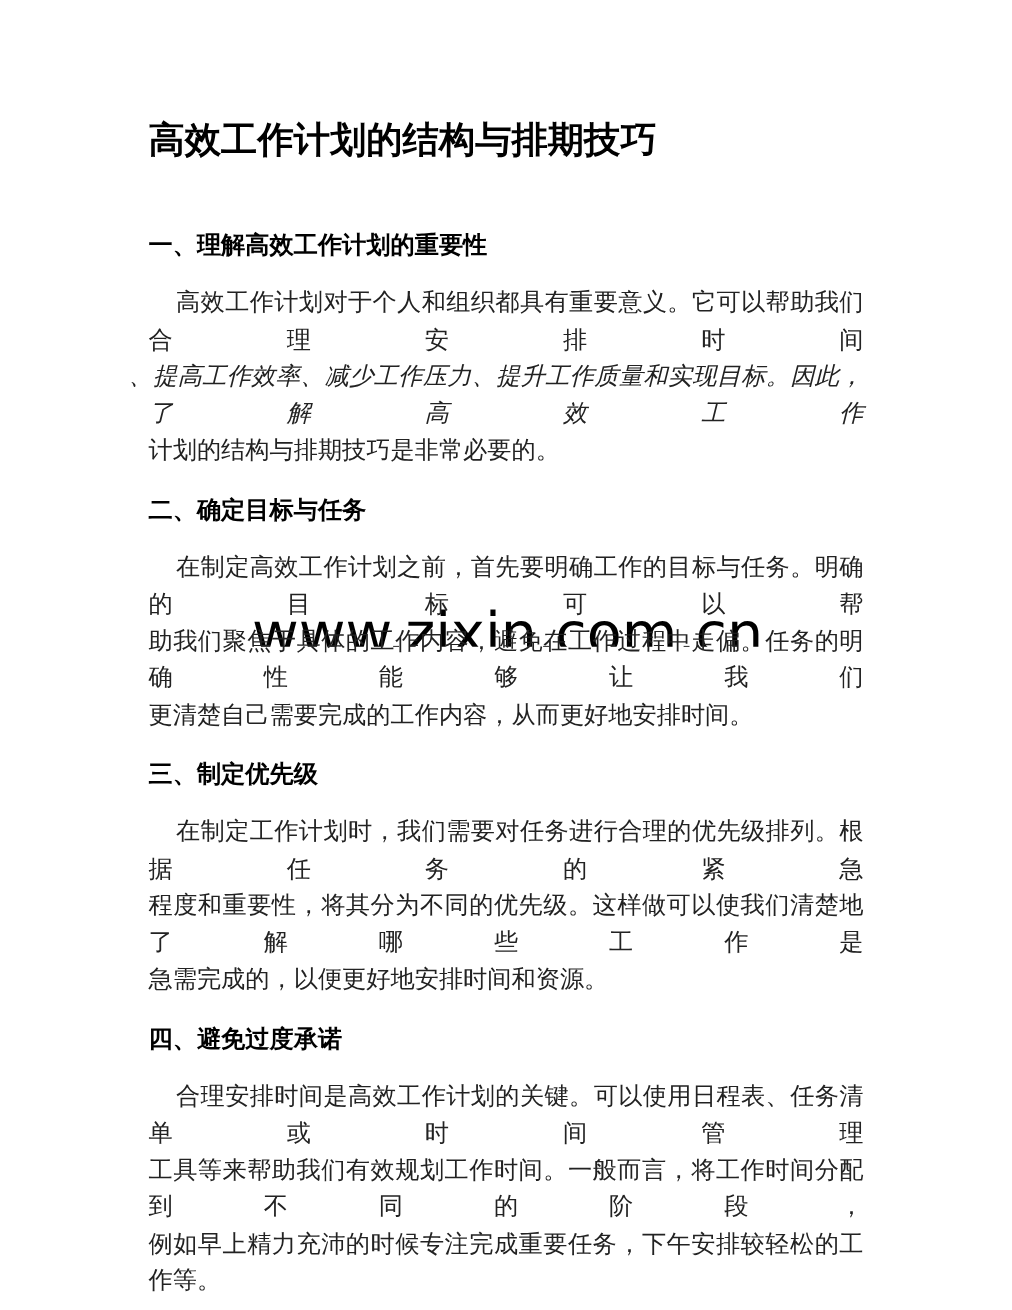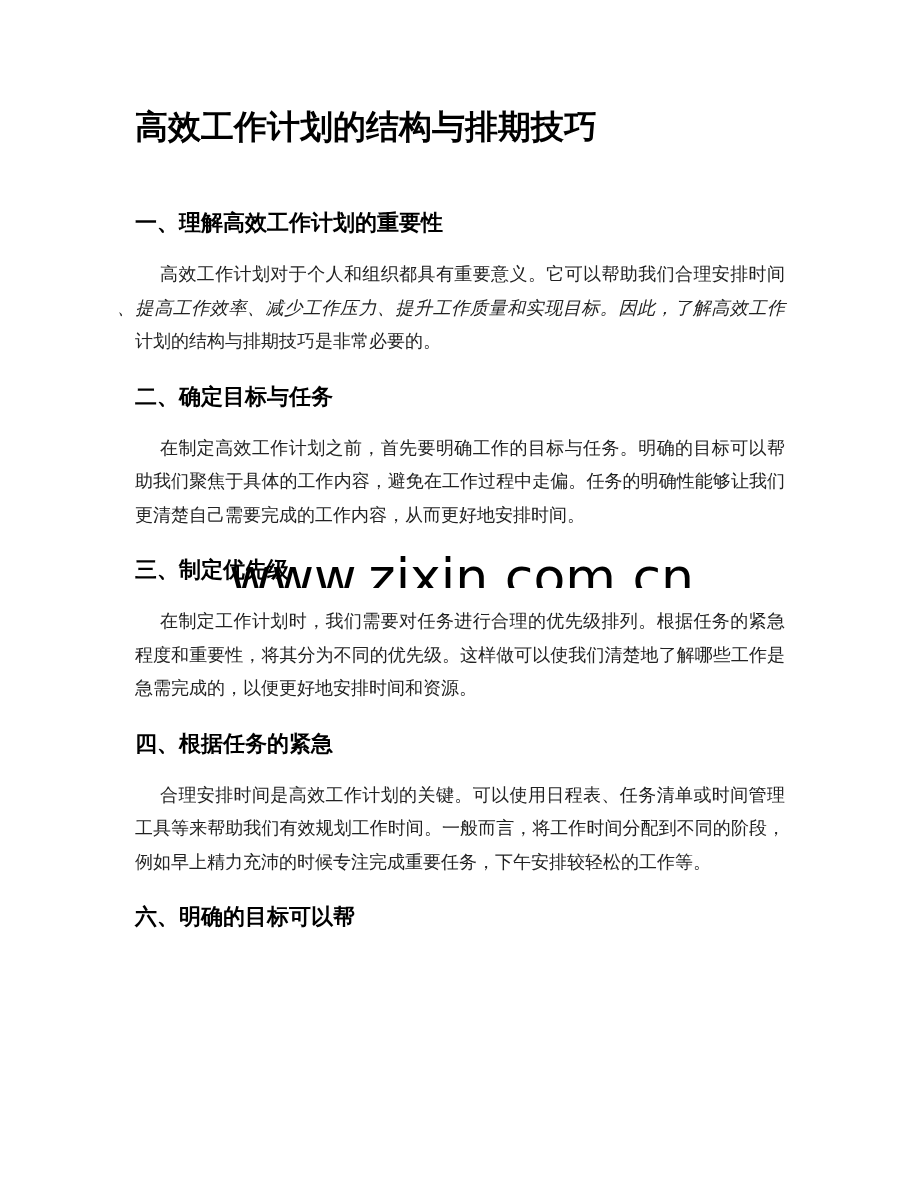--- a/index.html
+++ b/index.html
@@ -55,21 +55,21 @@
     font-size: 22px;
     line-height: 30px;
     color: #000000;
     white-space: nowrap;
   }
   .doc-body section:first-child h2 { margin-top: 60px; }
 
   .para {
     margin: 20px 0 0 0;
     font-family: "Liberation Serif", "DejaVu Serif", serif;
-    font-size: 18px;
+    font-size: 22px;
     color: #222222;
   }
   .para .line {
     line-height: 33.5px;
     text-align: justify;
     text-align-last: justify;
   }
   .para .line:first-child { text-indent: 25px; }
   .para .line.hang { text-indent: -18px; font-style: italic; }
   .para .line:last-child { text-align-last: left; }
@@ -105,21 +105,21 @@
   <section>
     <h2>三、制定优先级</h2>
     <div class="para">
             <div class="line">在制定工作计划时，我们需要对任务进行合理的优先级排列。根据任务的紧急</div>
             <div class="line">程度和重要性，将其分为不同的优先级。这样做可以使我们清楚地了解哪些工作是</div>
             <div class="line">急需完成的，以便更好地安排时间和资源。</div>
           </div>
   </section>
 
   <section>
-    <h2>四、根据任务的紧急</h2>
+    <h2>四、避免过度承诺</h2>
     <div class="para">
             <div class="line">合理安排时间是高效工作计划的关键。可以使用日程表、任务清单或时间管理</div>
             <div class="line">工具等来帮助我们有效规划工作时间。一般而言，将工作时间分配到不同的阶段，</div>
             <div class="line">例如早上精力充沛的时候专注完成重要任务，下午安排较轻松的工作等。</div>
           </div>
   </section>
 
 
   <section>
     <h2>六、明确的目标可以帮</h2>

